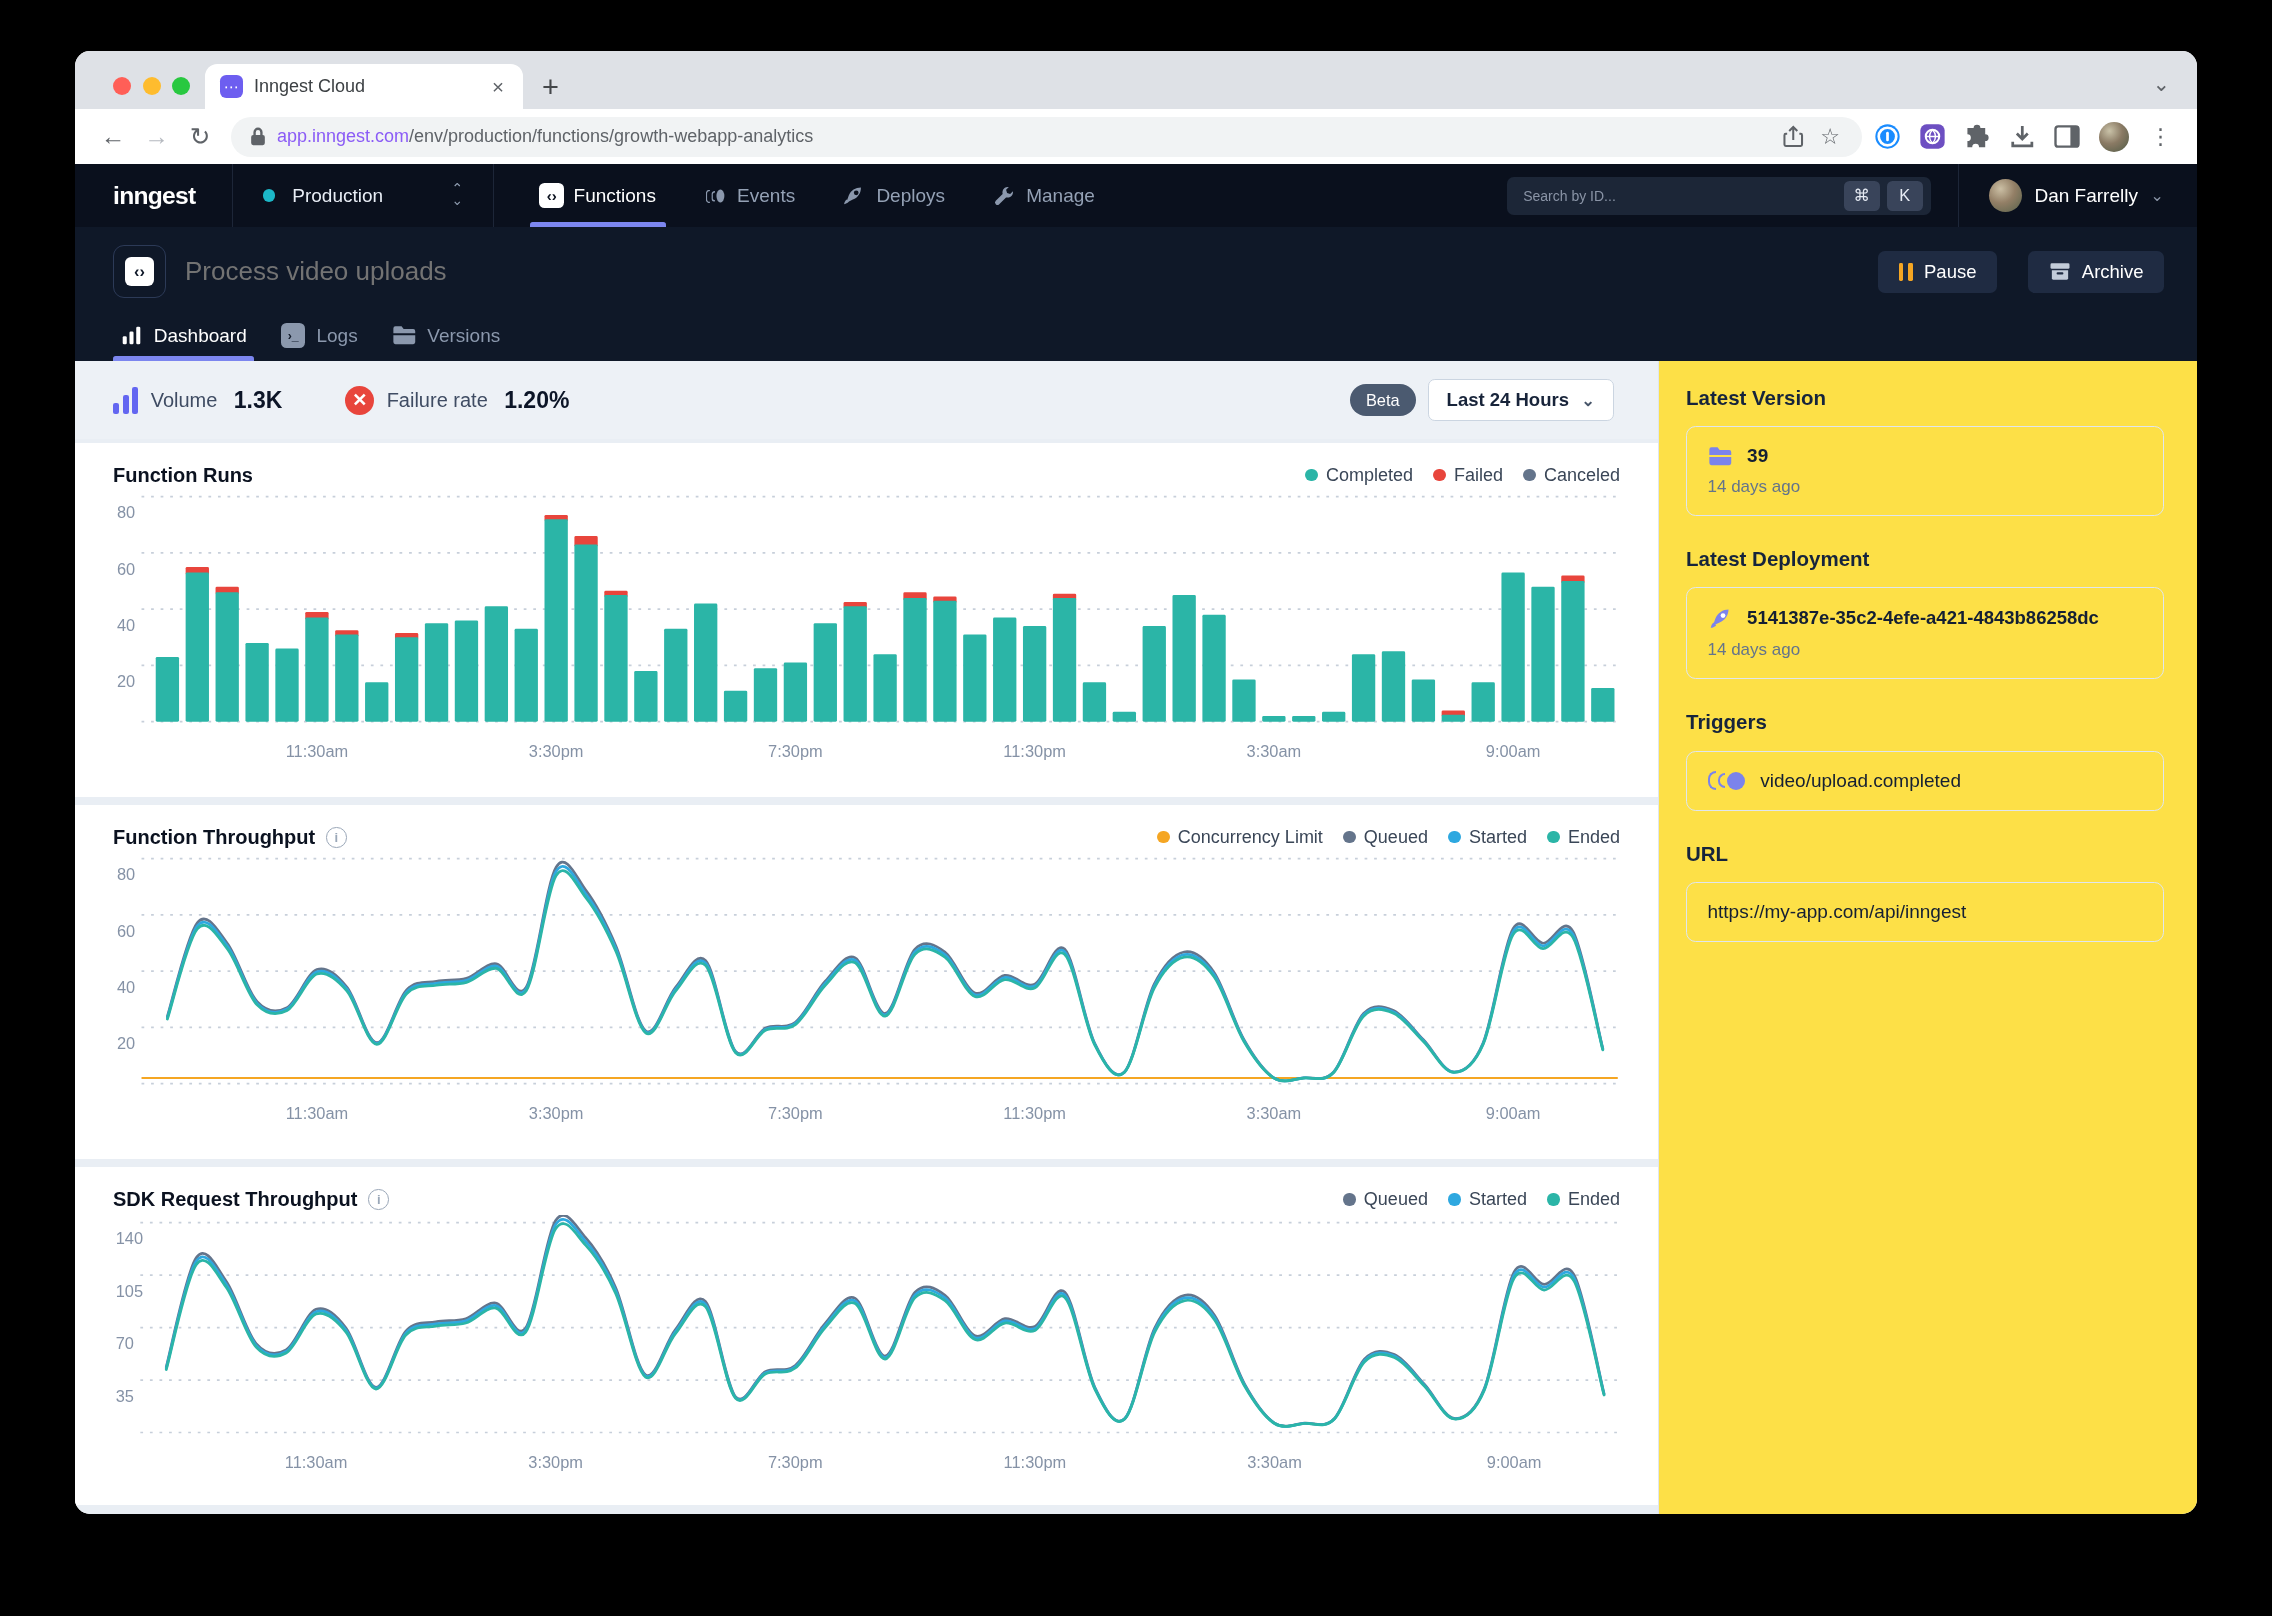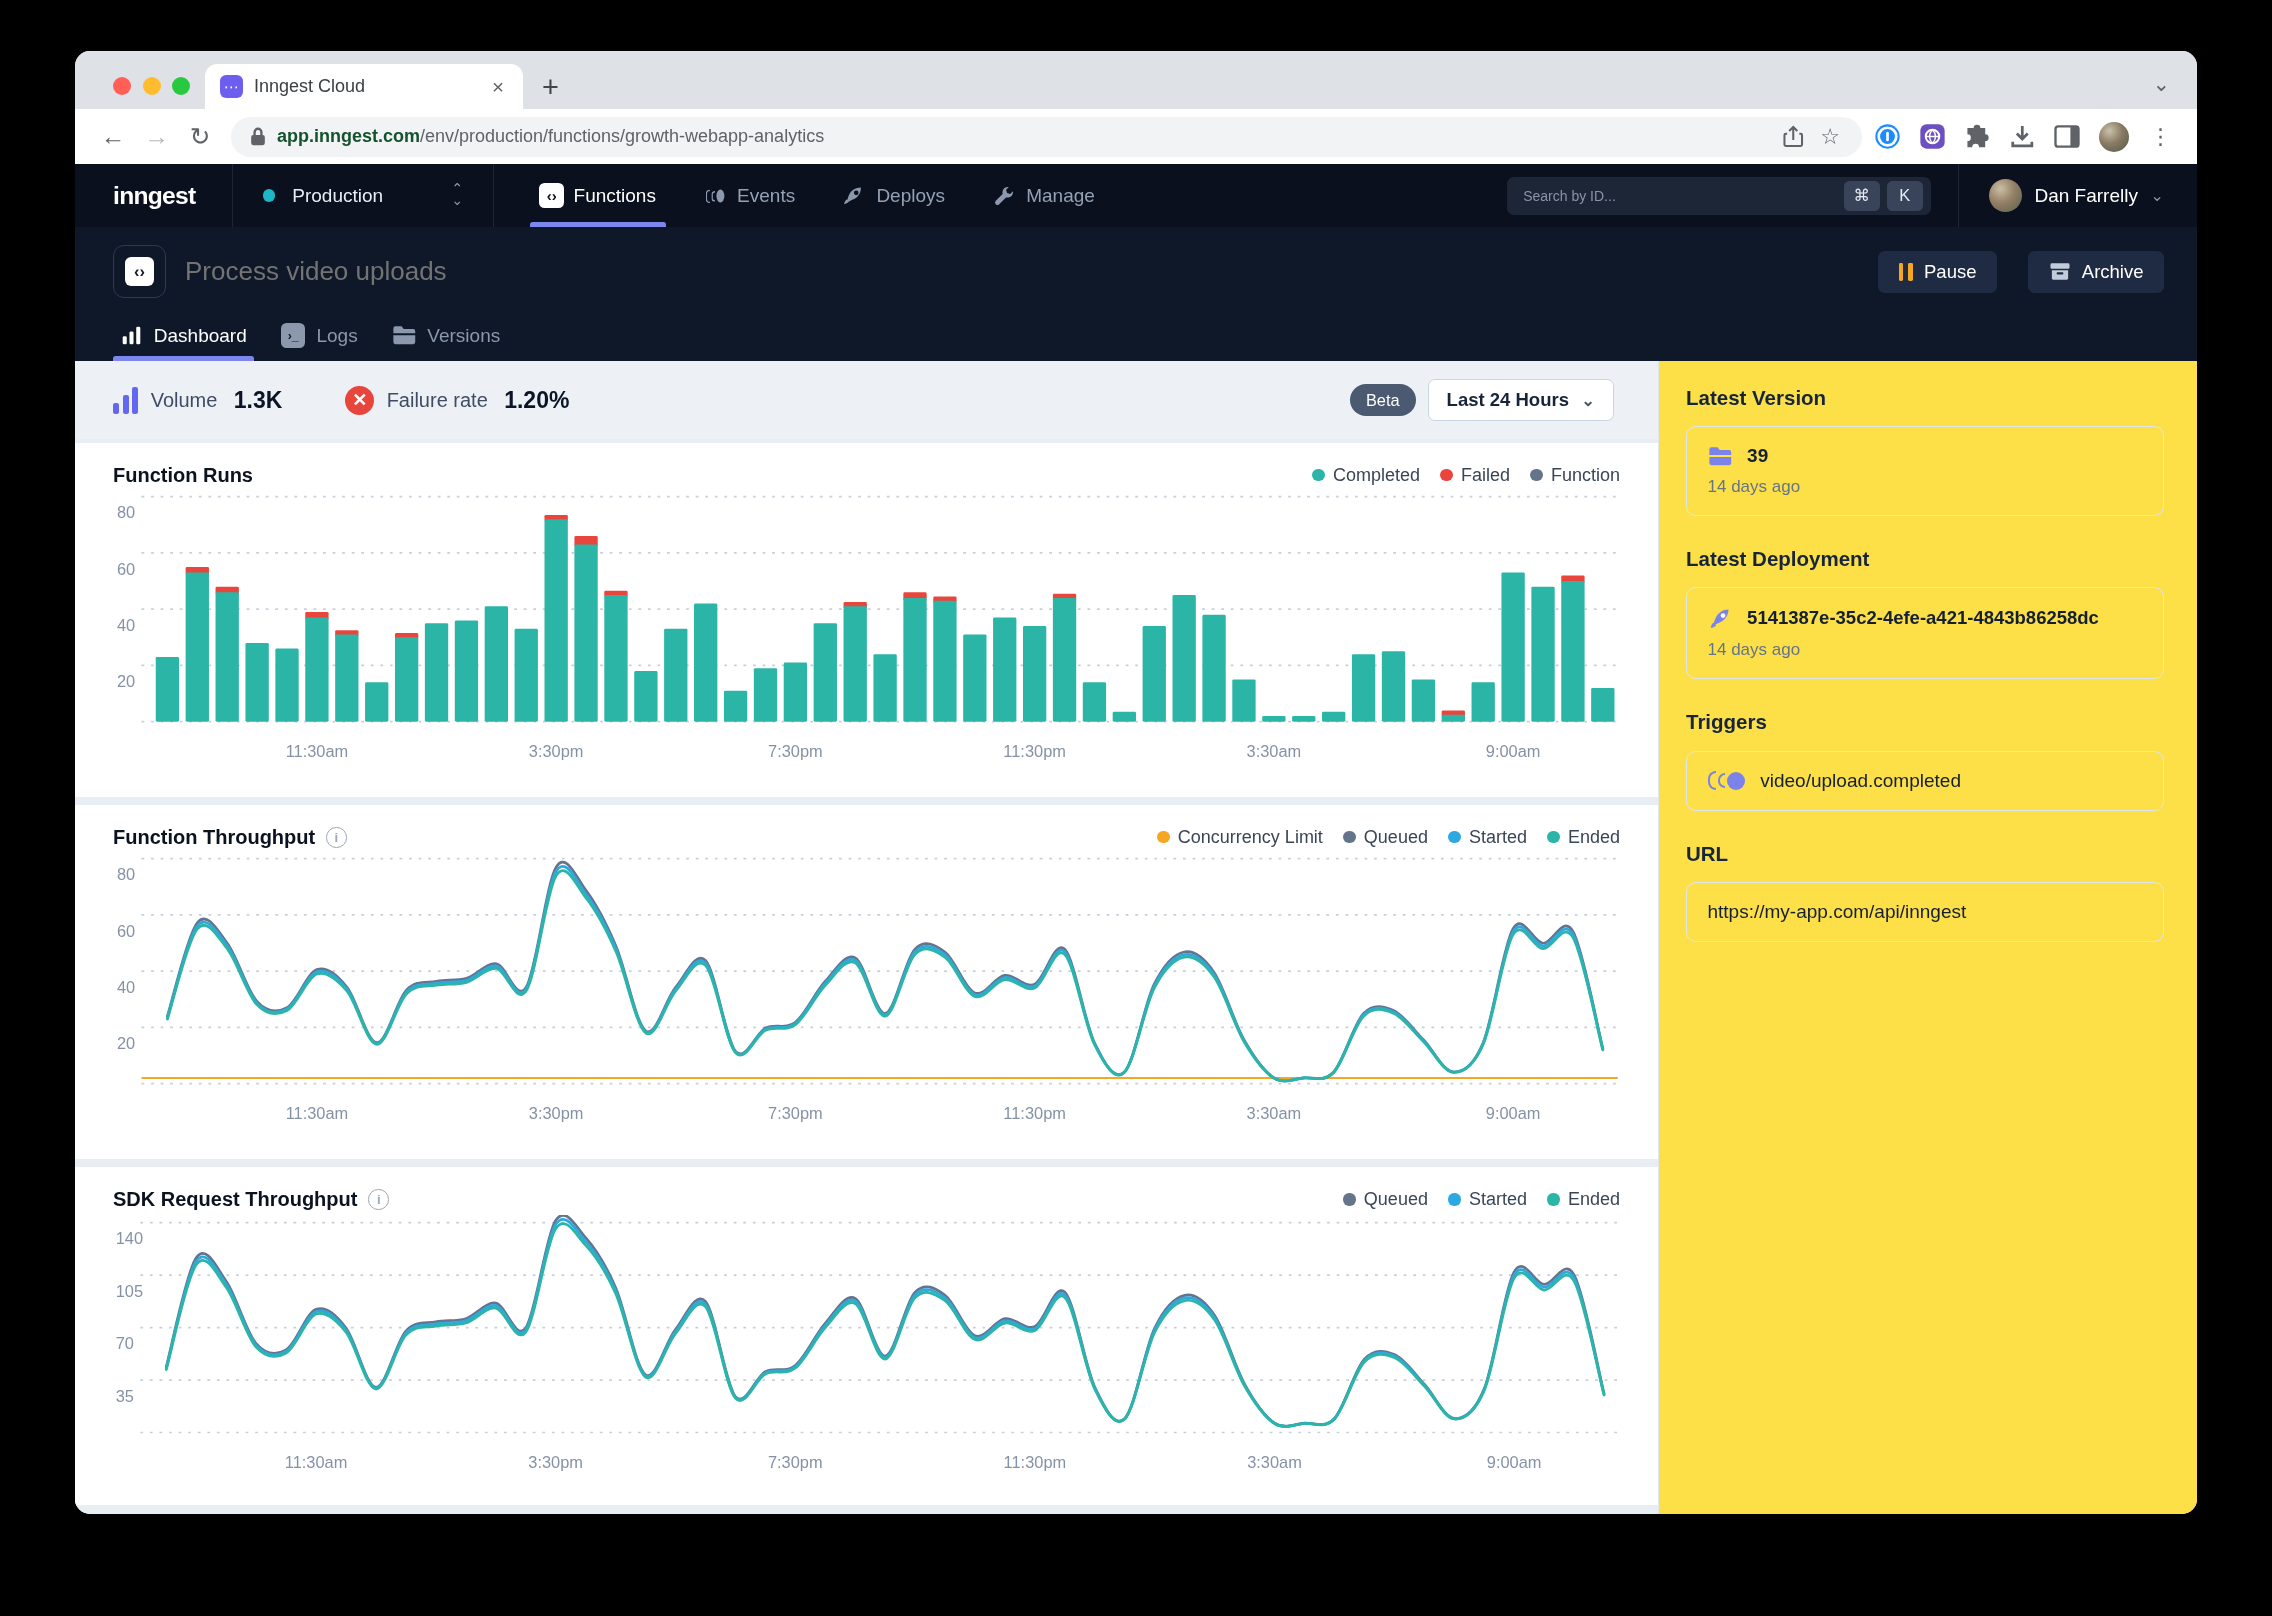--- a/index.html
+++ b/index.html
@@ -16,21 +16,21 @@
   .tabtitle { font-size:18px; color:#3c4043; flex:1; white-space:nowrap; overflow:hidden; }
   .tabclose { font-size:20.5px; color:#5f6368; padding:0 4.1px; }
   .newtab { font-size:29px; color:#44474a; margin:0 0 6.8px 19px; line-height:1; }
   .tabchev { position:absolute; right:27px; top:20.5px; font-size:20.5px; color:#5f6368; }
 
   .toolbar { height:55px; background:#fff; display:flex; align-items:center; padding:0 19px; gap:5.5px; flex:none; }
   .navbtn { font-size:24.6px; color:#5f6368; width:38px; text-align:center; }
   .navbtn.dim { color:#b6bac0; }
   .urlbar { flex:1; height:40px; background:#f1f3f4; border-radius:20px; display:flex; align-items:center; padding:0 18px; gap:9.6px; margin:0 6.8px; }
   .url { font-size:18px; color:#5f6368; flex:1; white-space:nowrap; overflow:hidden; }
-  .url b { color:#14532d; font-weight:bold; }
+  .url b { color:#8b5cf6; font-weight:normal; }
   .chromeicons { display:flex; align-items:center; gap:18px; padding-right:4.1px; }
   .cicon { width:27px; height:27px; display:flex; align-items:center; justify-content:center; color:#5f6368; font-size:22px; }
   .chrome-avatar { width:30px; height:30px; border-radius:50%; background:radial-gradient(circle at 35% 30%, #c9c2a8 0%, #8a7a64 45%, #4e5a45 100%); }
 
   
   .appnav { height:63px; background:#0a101d; display:flex; align-items:stretch; color:#94a1b5; flex:none; }
   .logo { font-size:24.6px; font-weight:bold; color:#fff; letter-spacing:-0.7px; display:flex; align-items:center; padding:0 36px 0 38px; }
   .vsep { width:1.4px; background:#1d2638; }
   .envsel { display:flex; align-items:center; gap:17px; padding:0 30px; min-width:260px; }
   .envdot { width:12.3px; height:12.3px; border-radius:50%; background:#1cb8c8; }
@@ -319,21 +319,21 @@
               <span class="li">
                 <i style="background: rgb(43, 181, 167);"></i>
                 <span>Completed</span>
               </span>
               <span class="li">
                 <i style="background: rgb(232, 69, 60);"></i>
                 <span>Failed</span>
               </span>
               <span class="li">
                 <i style="background: rgb(100, 116, 139);"></i>
-                <span>Function</span>
+                <span>Canceled</span>
               </span>
             </span>
         </div>
         <div class="chart"><svg width="1506" height="273" viewBox="0 0 2203 400">
               <line x1="40" x2="2203" y1="338" y2="338" stroke="#c7cfda" stroke-width="2.5" stroke-dasharray="4 10"></line>
               <line x1="40" x2="2203" y1="255.5609756097561" y2="255.5609756097561" stroke="#c7cfda" stroke-width="2.5" stroke-dasharray="4 10"></line>
               <line x1="40" x2="2203" y1="173.1219512195122" y2="173.1219512195122" stroke="#c7cfda" stroke-width="2.5" stroke-dasharray="4 10"></line>
               <line x1="40" x2="2203" y1="90.6829268292683" y2="90.6829268292683" stroke="#c7cfda" stroke-width="2.5" stroke-dasharray="4 10"></line>
               <line x1="40" x2="2203" y1="8.243902439024396" y2="8.243902439024396" stroke="#c7cfda" stroke-width="2.5" stroke-dasharray="4 10"></line>
               <text x="4" y="287.5609756097561" font-size="24" fill="#8592a6">20</text>

